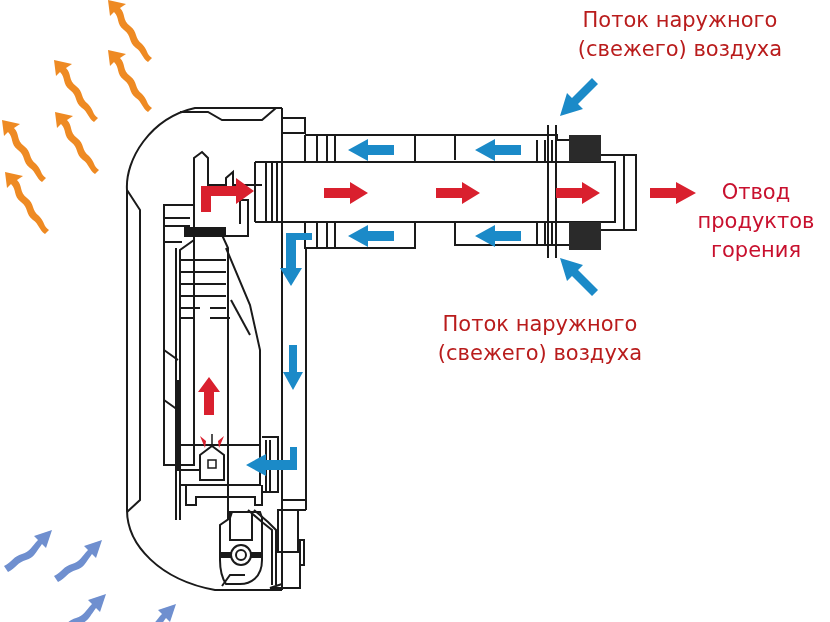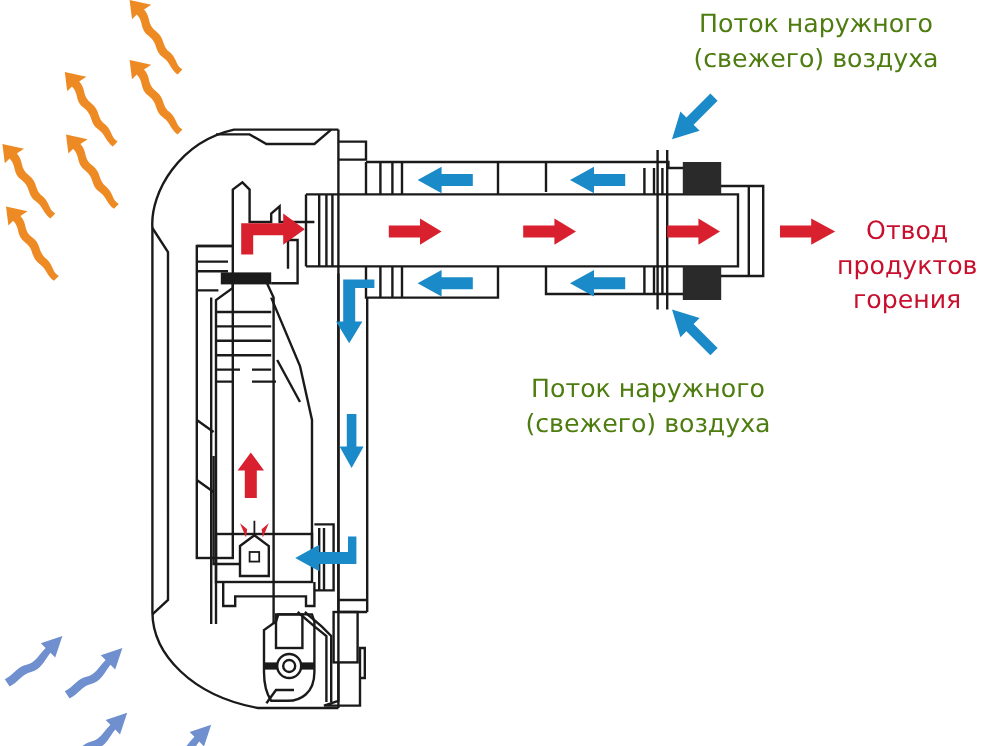--- a/index.html
+++ b/index.html
@@ -1,19 +1,19 @@
 <!DOCTYPE html>
 <html><head>
   <meta charset="utf-8">
   <style>
     html, body { margin: 0; padding: 0; background: #ffffff; }
     body { width: 830px; height: 622px; position: relative; overflow: hidden; font-family: "DejaVu Sans", sans-serif; }
     #diagram { position: absolute; left: 0; top: 0; }
     .label { position: absolute; font-family: "DejaVu Sans", sans-serif; font-size: 21px; line-height: 29px; white-space: nowrap; }
-    .label-blue { color: #4d7c0f; text-align: center; }
+    .label-blue { color: #b91c1c; text-align: center; }
     .label-red { color: #c8102e; text-align: center; }
     #label-top { left: 530px; top: 6px; width: 300px; }
     #label-bottom { left: 392px; top: 310px; width: 296px; }
     #label-exhaust { left: 676px; top: 178px; width: 160px; }
     .label span { display: block; }
   </style>
 </head>
 <body>
 
 <svg id="diagram" width="830" height="622" viewBox="0 0 830 622" xmlns="http://www.w3.org/2000/svg">

